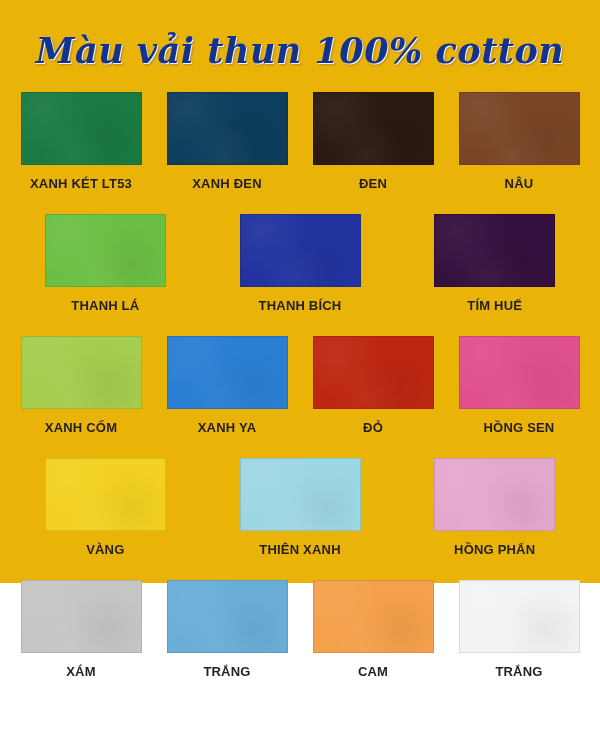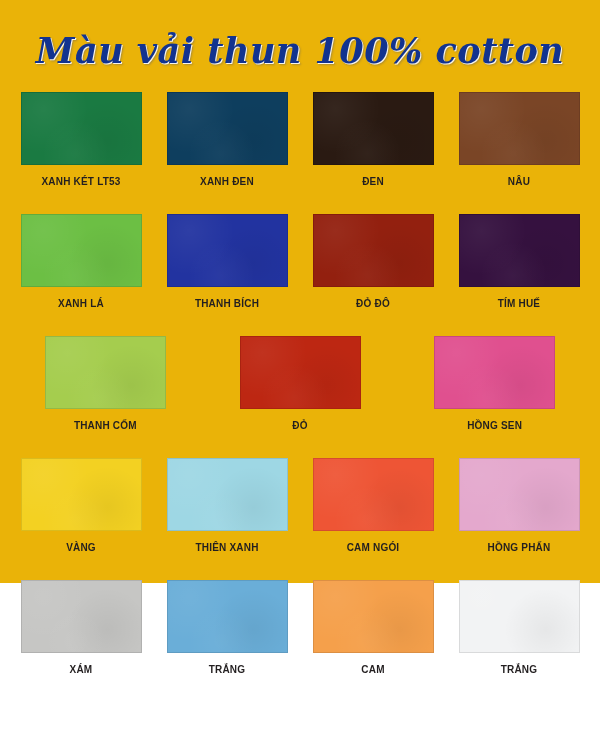--- a/index.html
+++ b/index.html
@@ -76,21 +76,21 @@
     background-image:
       radial-gradient(circle at 18% 22%, rgba(255,255,255,0.055), transparent 40%),
       radial-gradient(circle at 72% 68%, rgba(0,0,0,0.05), transparent 42%),
       radial-gradient(circle at 45% 85%, rgba(255,255,255,0.04), transparent 38%);
     pointer-events: none;
   }
   .swatch-label {
     margin-top: 12px;
     font-family: "Liberation Sans", sans-serif;
     font-weight: bold;
-    font-size: 10px;
+    font-size: 13px;
     letter-spacing: 0.2px;
     color: #231f20;
     text-align: center;
     white-space: nowrap;
     line-height: 1;
   }
 </style>
 </head>
 <body>
 
@@ -117,63 +117,59 @@
       </div>
       <div class="swatch-cell">
         <div class="swatch-chip" style="background-color: rgb(122, 69, 38);"></div>
         <div class="swatch-label">NÂU</div>
       </div>
     </div>
 
     <div class="swatch-row">
       <div class="swatch-cell">
         <div class="swatch-chip" style="background-color: rgb(108, 191, 68);"></div>
-        <div class="swatch-label">XANH LÁ</div>
+        <div class="swatch-label">THANH LÁ</div>
       </div>
       <div class="swatch-cell">
         <div class="swatch-chip" style="background-color: rgb(34, 51, 160);"></div>
         <div class="swatch-label">THANH BÍCH</div>
-      </div>
-      <div class="swatch-cell">
-        <div class="swatch-chip" style="background-color: rgb(147, 32, 15);"></div>
-        <div class="swatch-label">ĐỎ ĐÔ</div>
       </div>
       <div class="swatch-cell">
         <div class="swatch-chip" style="background-color: rgb(53, 17, 63);"></div>
         <div class="swatch-label">TÍM HUẾ</div>
       </div>
     </div>
 
     <div class="swatch-row">
       <div class="swatch-cell">
         <div class="swatch-chip" style="background-color: rgb(165, 205, 78);"></div>
-        <div class="swatch-label">THANH CỐM</div>
+        <div class="swatch-label">XANH CỐM</div>
+      </div>
+      <div class="swatch-cell">
+        <div class="swatch-chip" style="background-color: rgb(42, 127, 212);"></div>
+        <div class="swatch-label">XANH YA</div>
       </div>
       <div class="swatch-cell">
         <div class="swatch-chip" style="background-color: rgb(189, 39, 18);"></div>
         <div class="swatch-label">ĐỎ</div>
       </div>
       <div class="swatch-cell">
         <div class="swatch-chip" style="background-color: rgb(224, 80, 143);"></div>
         <div class="swatch-label">HỒNG SEN</div>
       </div>
     </div>
 
     <div class="swatch-row">
       <div class="swatch-cell">
         <div class="swatch-chip" style="background-color: rgb(243, 209, 34);"></div>
         <div class="swatch-label">VÀNG</div>
       </div>
       <div class="swatch-cell">
         <div class="swatch-chip" style="background-color: rgb(158, 215, 228);"></div>
         <div class="swatch-label">THIÊN XANH</div>
-      </div>
-      <div class="swatch-cell">
-        <div class="swatch-chip" style="background-color: rgb(238, 85, 53);"></div>
-        <div class="swatch-label">CAM NGÓI</div>
       </div>
       <div class="swatch-cell">
         <div class="swatch-chip" style="background-color: rgb(228, 168, 205);"></div>
         <div class="swatch-label">HỒNG PHẤN</div>
       </div>
     </div>
 
     <div class="swatch-row last">
       <div class="swatch-cell">
         <div class="swatch-chip" style="background-color: rgb(198, 198, 196);"></div>

